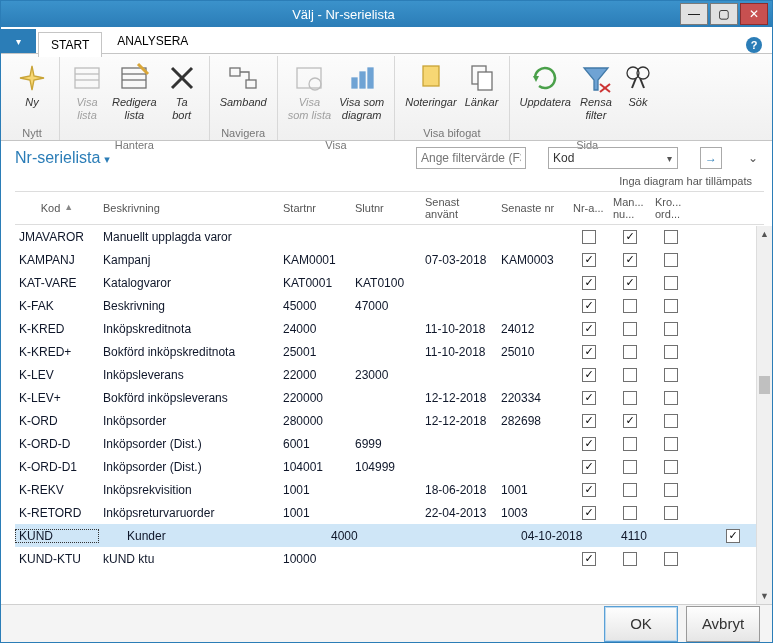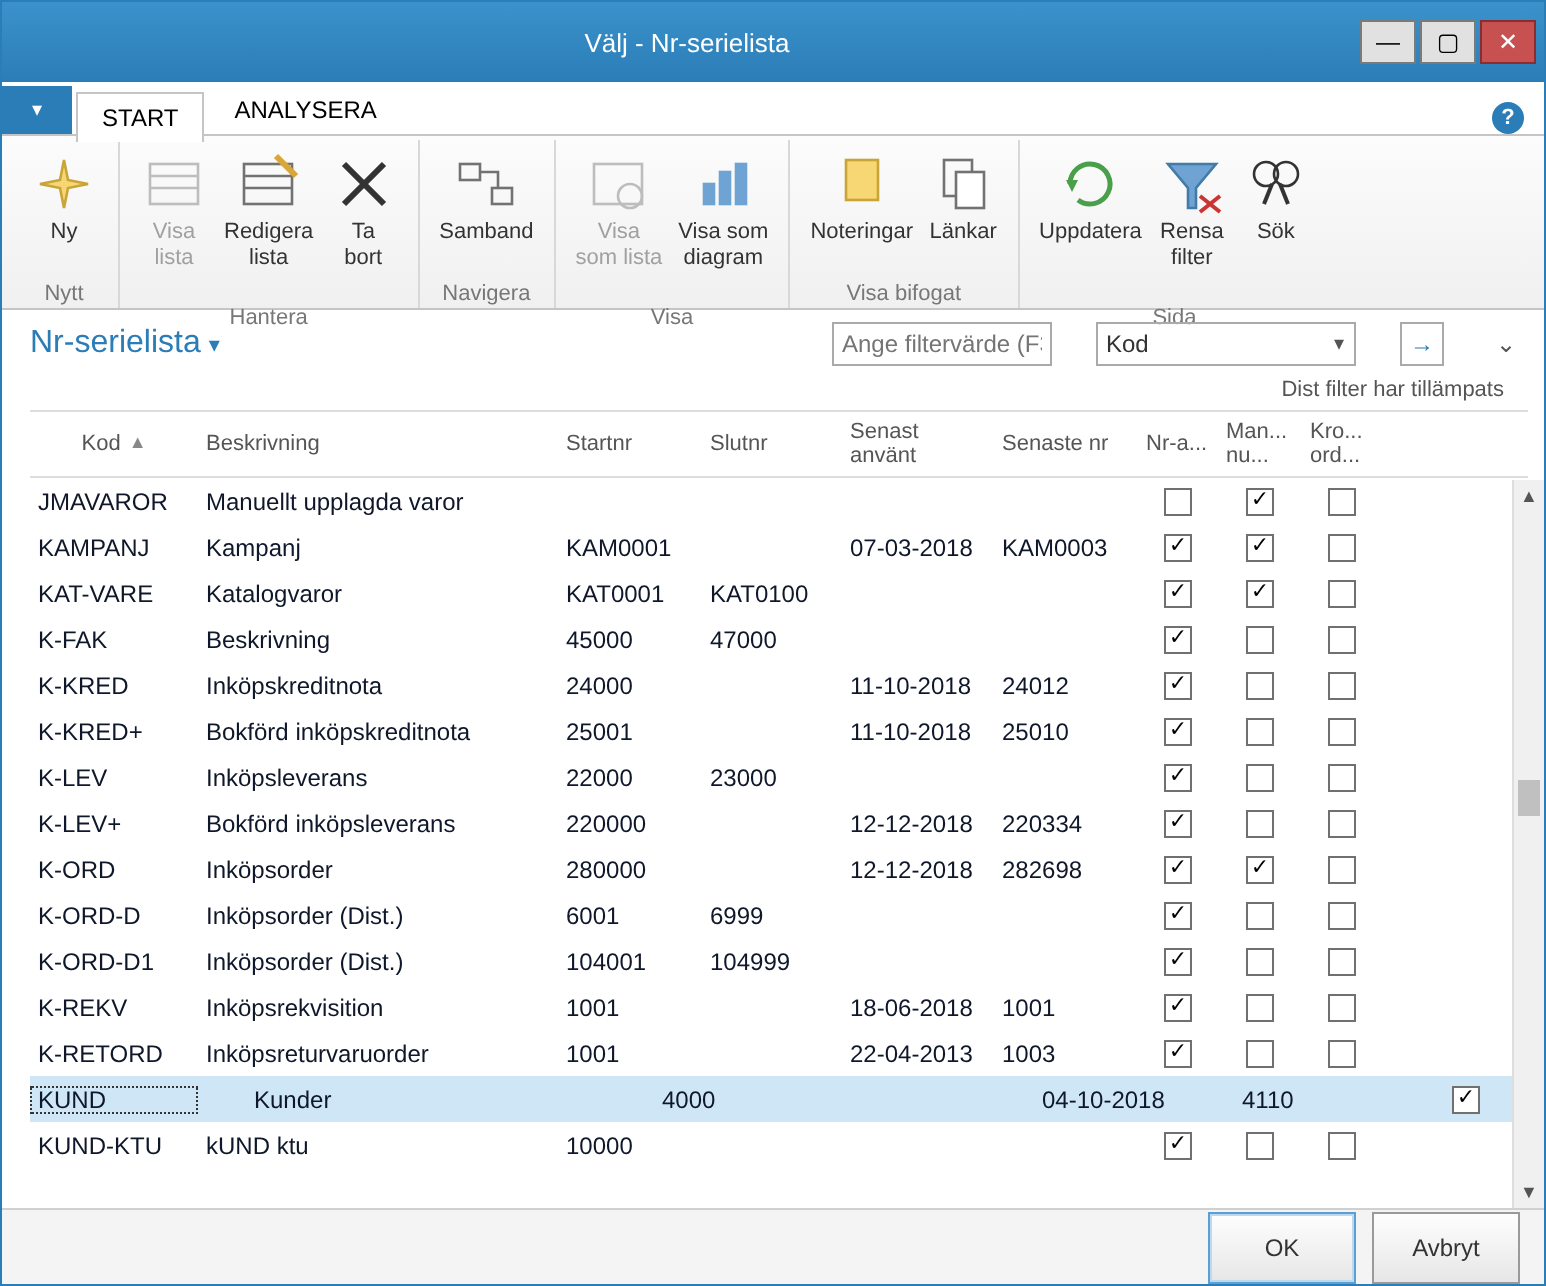--- a/index.html
+++ b/index.html
@@ -1,38 +1,38 @@
 <!DOCTYPE html>
 <html><head>
 <meta charset="utf-8">
 <style>
   * { box-sizing: border-box; margin: 0; padding: 0; }
   html, body { width: 773px; height: 643px; overflow: hidden; font-family: "Segoe UI", Tahoma, sans-serif; font-size: 12px; color: #333; }
   body { background: #fff; border: 1px solid #2b7db7; display: flex; flex-direction: column; }
 
   
-  .titlebar { height: 40px; background: linear-gradient(#3b92cb,#2b7db7); display: flex; align-items: center; color: #fff; padding: 0 4px 0 8px; }
+  .titlebar { height: 26px; background: linear-gradient(#3b92cb,#2b7db7); display: flex; align-items: center; color: #fff; padding: 0 4px 0 8px; }
   .titlebar .title { flex: 1; text-align: center; font-size: 13px; }
   .winbtn { width: 28px; height: 22px; display: flex; align-items: center; justify-content: center; margin-left: 2px; }
   .winbtn.min, .winbtn.max { background: #e1e1e1; color: #000; border: 1px solid #7a7a7a; }
   .winbtn.close { background: #c75050; color: #fff; border: 1px solid #8b2d2d; }
 
   
   .ribbon-tabs { height: 26px; background: #fff; display: flex; align-items: flex-end; border-bottom: 0; }
   .filebtn { width: 35px; height: 24px; background: #2b7db7; color: #fff; display: flex; align-items: center; justify-content: center; font-size: 10px; }
   .tab { padding: 5px 12px 5px 12px; font-size: 12px; color: #000000; border: 1px solid transparent; border-bottom: none; margin-left: 2px; cursor: pointer; }
   .tab.active { border-color: #c5c5c5; color: #000; background: #fff; position: relative; top: 4px; }
   .help-icon { margin-left: auto; margin-right: 10px; width: 16px; height: 16px; border-radius: 50%; background: #2b7db7; color: #fff; display: flex; align-items: center; justify-content: center; font-size: 11px; font-weight: bold; }
 
   
   .ribbon { height: 88px; border-top: 1px solid #c5c5c5; border-bottom: 1px solid #c5c5c5; background: linear-gradient(#fcfcfc,#f0f0f0); display: flex; padding: 2px 4px 0 4px; }
   .group { display: flex; flex-direction: column; align-items: center; border-right: 1px solid #d8d8d8; padding: 0 6px; }
   .group-btns { display: flex; flex: 1; align-items: flex-start; padding-top: 4px; }
   .group-label { font-size: 11px; color: #777; padding: 2px 0 3px 0; margin-top: 14px; }
-  .rbtn { display: flex; flex-direction: column; align-items: center; justify-content: flex-start; min-width: 42px; padding: 2px 4px; cursor: pointer; text-align: center; font-size: 11px; line-height: 1.15; }
+  .rbtn { display: flex; flex-direction: column; align-items: center; justify-content: flex-start; min-width: 42px; padding: 2px 4px; cursor: pointer; text-align: center; font-size: 11px; line-height: 1.15; font-style: italic; }
   .rbtn.disabled { color: #a0a0a0; }
   .ricon { width: 32px; height: 32px; margin-bottom: 2px; display: flex; align-items: center; justify-content: center; }
   .ricon svg { stroke: #727272; fill: none; stroke-width: 1.3; }
   .rbtn.disabled .ricon svg { stroke: #bdbdbd; }
   .rbtn span { white-space: pre-line; }
 
   
   .filterbar { height: 34px; display: flex; align-items: center; padding: 0 10px 0 14px; gap: 22px; }
   .pgTitle { font-size: 16px; color: #2b7db7; }
   .pgTitle .dd { font-size: 11px; margin-left: 4px; }
@@ -59,21 +59,21 @@
   .cbx.checked::before { content: "✓"; color:#000;}
   .centercell { display:flex !important; justify-content:center; }
 
   .vscroll { position: absolute; right: 0; top: 35px; bottom: 0; width: 16px; background: #f0f0f0; border-left:1px solid #ddd;}
   .vscroll .thumb { position:absolute; left:2px; right:2px; top:150px; height:18px; background:#c0c0c0;}
   .vscroll .arr { position:absolute; left:0; right:0; height:16px; display:flex;align-items:center;justify-content:center;font-size:9px;color:#555;}
   .vscroll .arr.up{top:0;} .vscroll .arr.dn{bottom:0;}
 
   
   .footer { height: 38px; border-top: 1px solid #d0d0d0; background: #f4f4f4; display: flex; align-items: center; justify-content: flex-end; padding: 0 12px; gap: 8px; }
-  .fbtn { min-width: 74px; height: 36px; border: 1px solid #9a9a9a; background: linear-gradient(#fefefe,#e6e6e6); display: flex; align-items: center; justify-content: center; font-size: 12px; cursor:pointer;}
+  .fbtn { min-width: 74px; height: 36px; border: 1px solid #9a9a9a; background: linear-gradient(#fefefe,#e6e6e6); display: flex; align-items: center; justify-content: center; font-size: 15px; cursor:pointer;}
   .fbtn.primary { border: 1px solid #5aa0d6; box-shadow: 0 0 0 1px #bcd9ef inset;}
 </style>
 </head>
 <body>
 
 <div class="titlebar">
   <div class="title">Välj - Nr-serielista</div>
   <div class="winbtn min">—</div>
   <div class="winbtn max">▢</div>
   <div class="winbtn close">✕</div>
@@ -248,21 +248,21 @@
   <div class="pgTitle"><span>Nr-serielista</span><span class="dd">▾</span></div>
   <div class="spacer"></div>
   <input class="filterInput" placeholder="Ange filtervärde (F3)" style="">
   <div class="filterSelect">
       <span>Kod</span>
     </div>
   <div class="goBtn">→</div>
   <div class="expandBtn">⌄</div>
 </div>
 
-<div class="nofilters">Dist filter har tillämpats</div>
+<div class="nofilters">Inga diagram har tillämpats</div>
 
 <div class="grid">
   <div class="ghead">
     <div class="sortcol">
         <span>Kod</span>
         <span style="font-size:9px;color:#888">▲</span>
       </div>
     <div>Beskrivning</div>
     <div>Startnr</div>
     <div>Slutnr</div>

